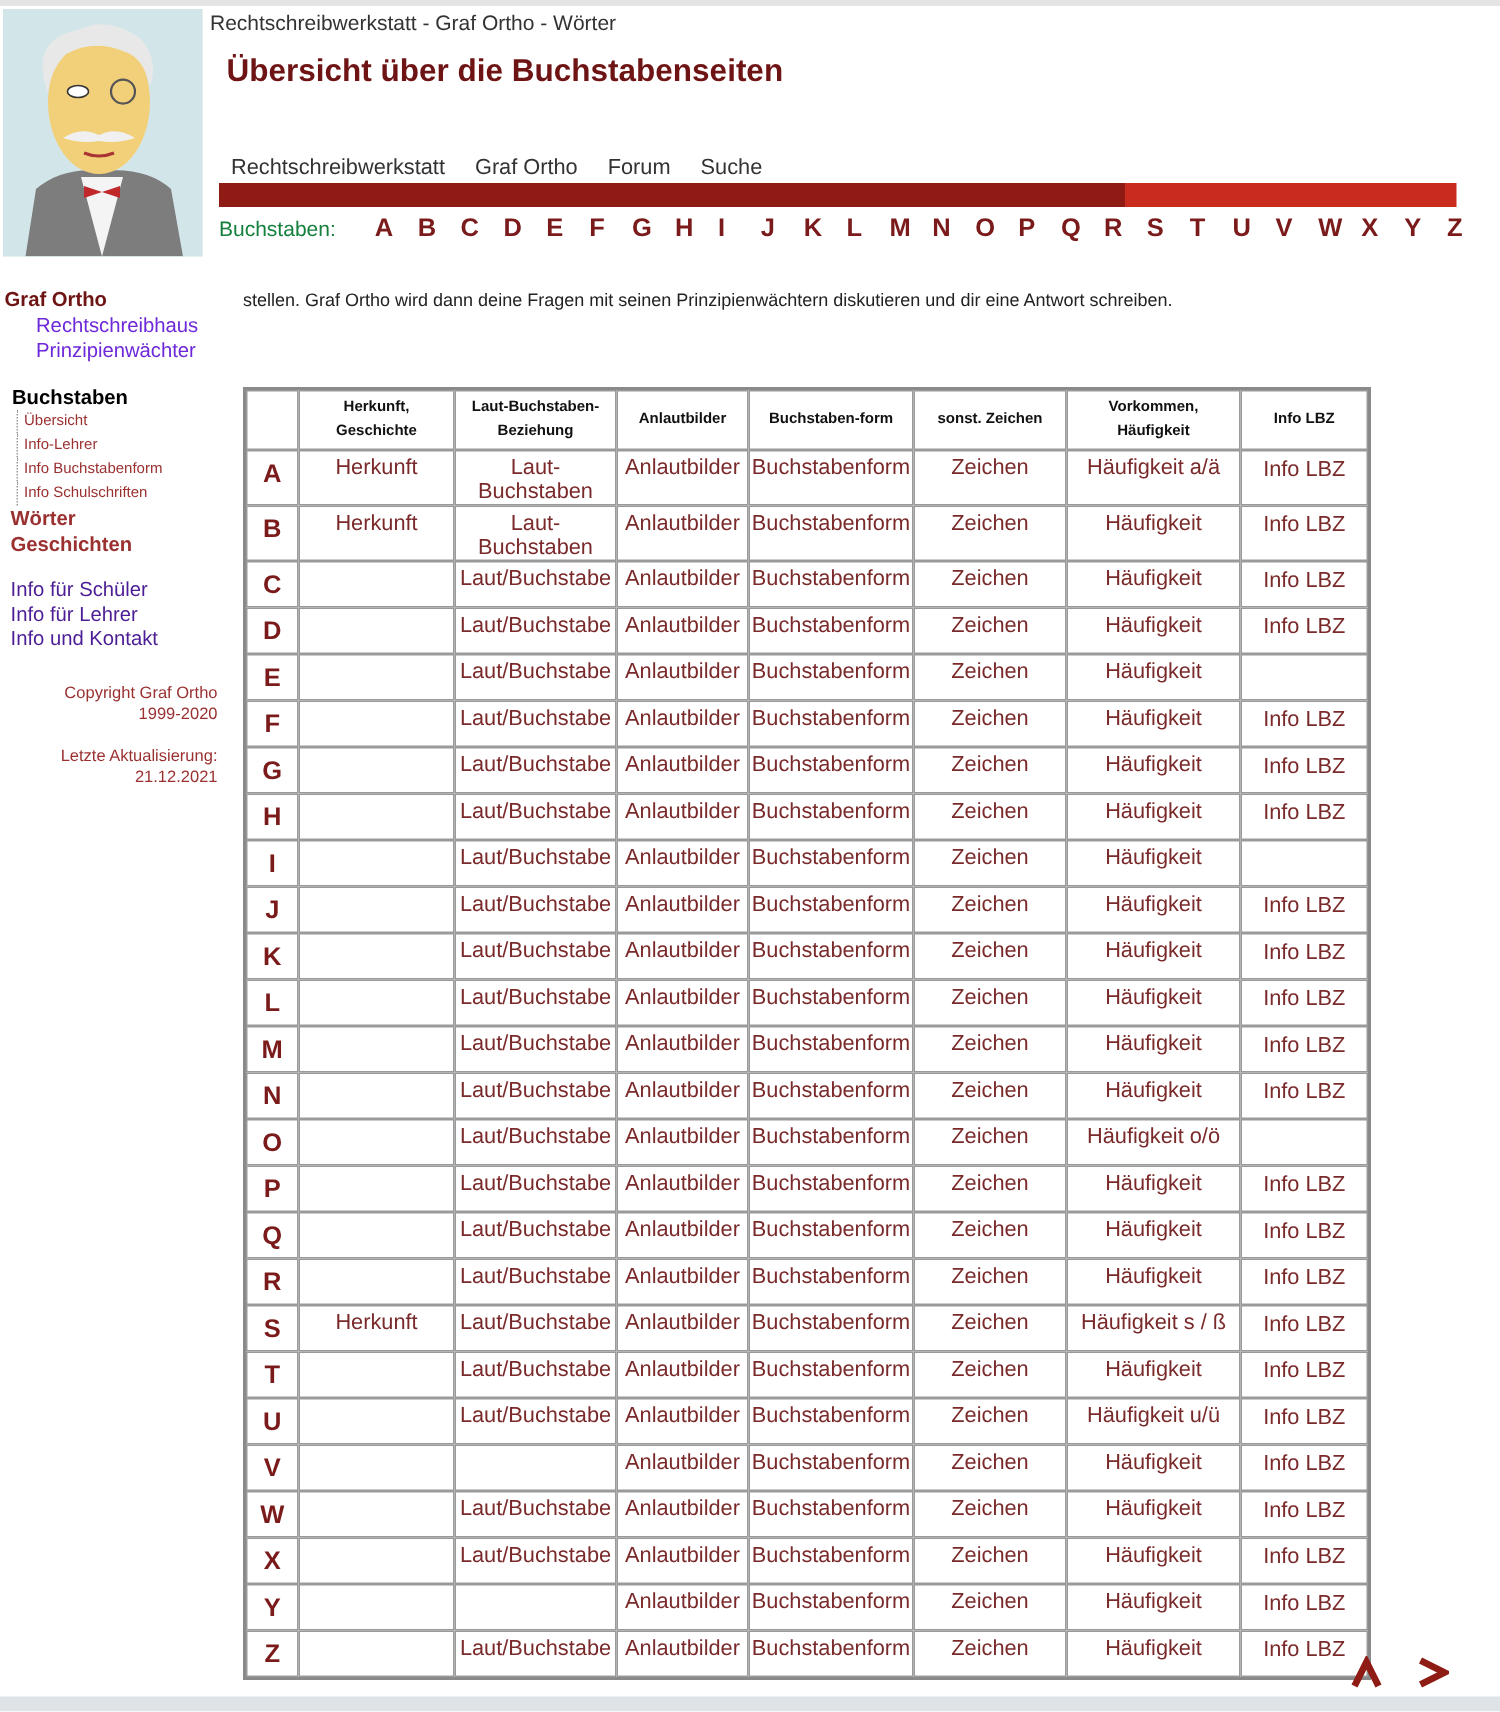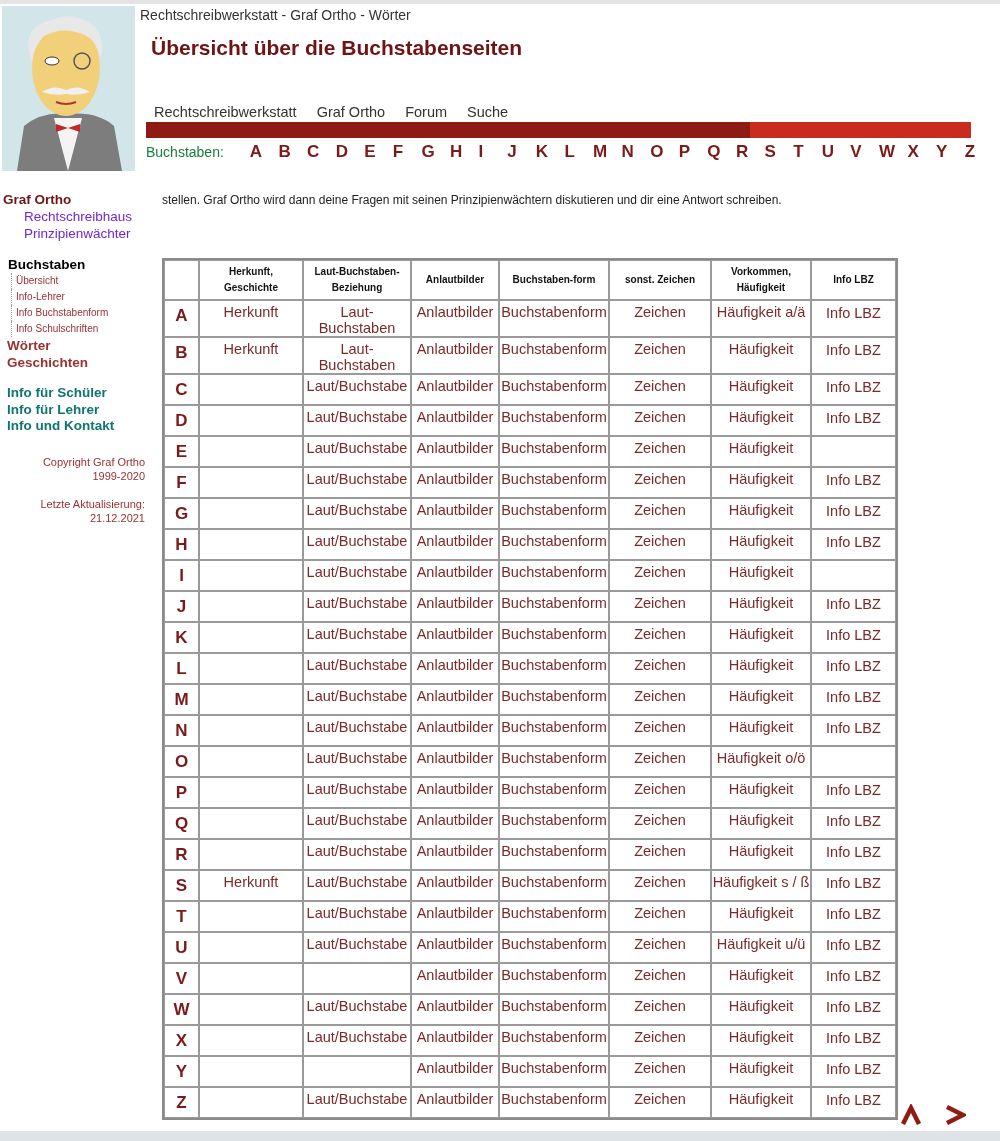--- a/index.html
+++ b/index.html
@@ -23,37 +23,37 @@
     .letterbar .letter { font-size: 17px; font-weight: bold; color: #7a1a1a; width: 28.6px; text-align: left; cursor: pointer; }
 
     
     .sidebar { position: absolute; left: 0; top: 192px; width: 145px; font-size: 13.5px; }
     .sb-head { font-weight: bold; color: #6e1414; padding-left: 3px; line-height: 16px; }
     .sb-item { color: #6d28d9; padding-left: 24px; line-height: 17px; cursor: pointer; }
     .sb-group { margin-top: 14px; }
     .sb-head-green { font-weight: bold; color: #000000; padding-left: 8px; line-height: 17px; }
     .sb-sub { color: #9a3030; font-size: 10px; padding-left: 16px; border-left: 1px dotted #999; margin-left: 11px; padding-left: 4px; line-height: 16px; cursor: pointer; }
     .sb-bold { font-weight: bold; color: #9a3030; padding-left: 7px; line-height: 17px; cursor: pointer; }
-    .sb-info { color: #0f766e; padding-left: 7px; line-height: 16.5px; cursor: pointer; font-weight: bold; }
+    .sb-info { color: #4c1d95; padding-left: 7px; line-height: 16.5px; cursor: pointer; }
     .sb-copy { text-align: right; font-size: 11px; color: #9a3030; margin-top: 20px; line-height: 14px; width: 145px; }
 
     
     .intro { position: absolute; left: 162px; top: 190px; width: 790px; font-size: 12px; line-height: 21px; color: #222; }
 
     
     .table-wrap { position: absolute; left: 162px; top: 258px; }
     table.grid { border-collapse: separate; border-spacing: 0; border: 2px solid #8a8a8a; }
     table.grid th, table.grid td { border: 1px solid #9a9a9a; text-align: center; vertical-align: top; }
     table.grid th { font-size: 10px; font-weight: bold; color: #111; height: 40px; vertical-align: middle; line-height: 16px; padding: 0 3px; }
     table.grid td { height: 31px; font-size: 14.5px; color: #7a2a2a; padding-top: 3px; }
     table.grid td.letter-cell { font-size: 17px; font-weight: bold; color: #7a1a1a; padding-top: 5px; }
     table.grid td.link { cursor: pointer; }
     table.grid td.info { padding-top: 4px; }
     .c0 { width: 35px; } .c1 { width: 104px; } .c2 { width: 108px; } .c3 { width: 88px; margin-left: 28px; }
-    .c4 { width: 110px; } .c5 { width: 102px; } .c6 { width: 100px; } .c7 { width: 85px; }
+    .c4 { width: 110px; } .c5 { width: 102px; } .c6 { width: 116px; } .c7 { width: 85px; }
 
     
     .arrows { position: absolute; left: 900px; top: 1104px; display: flex; gap: 22px; }
     .arrows svg { cursor: pointer; }
 
     .bottom-strip { position: absolute; left: 0; top: 1131px; width: 1000px; height: 10px; background: #dde3e7; }
   </style>
 </head>
 <body>
 

